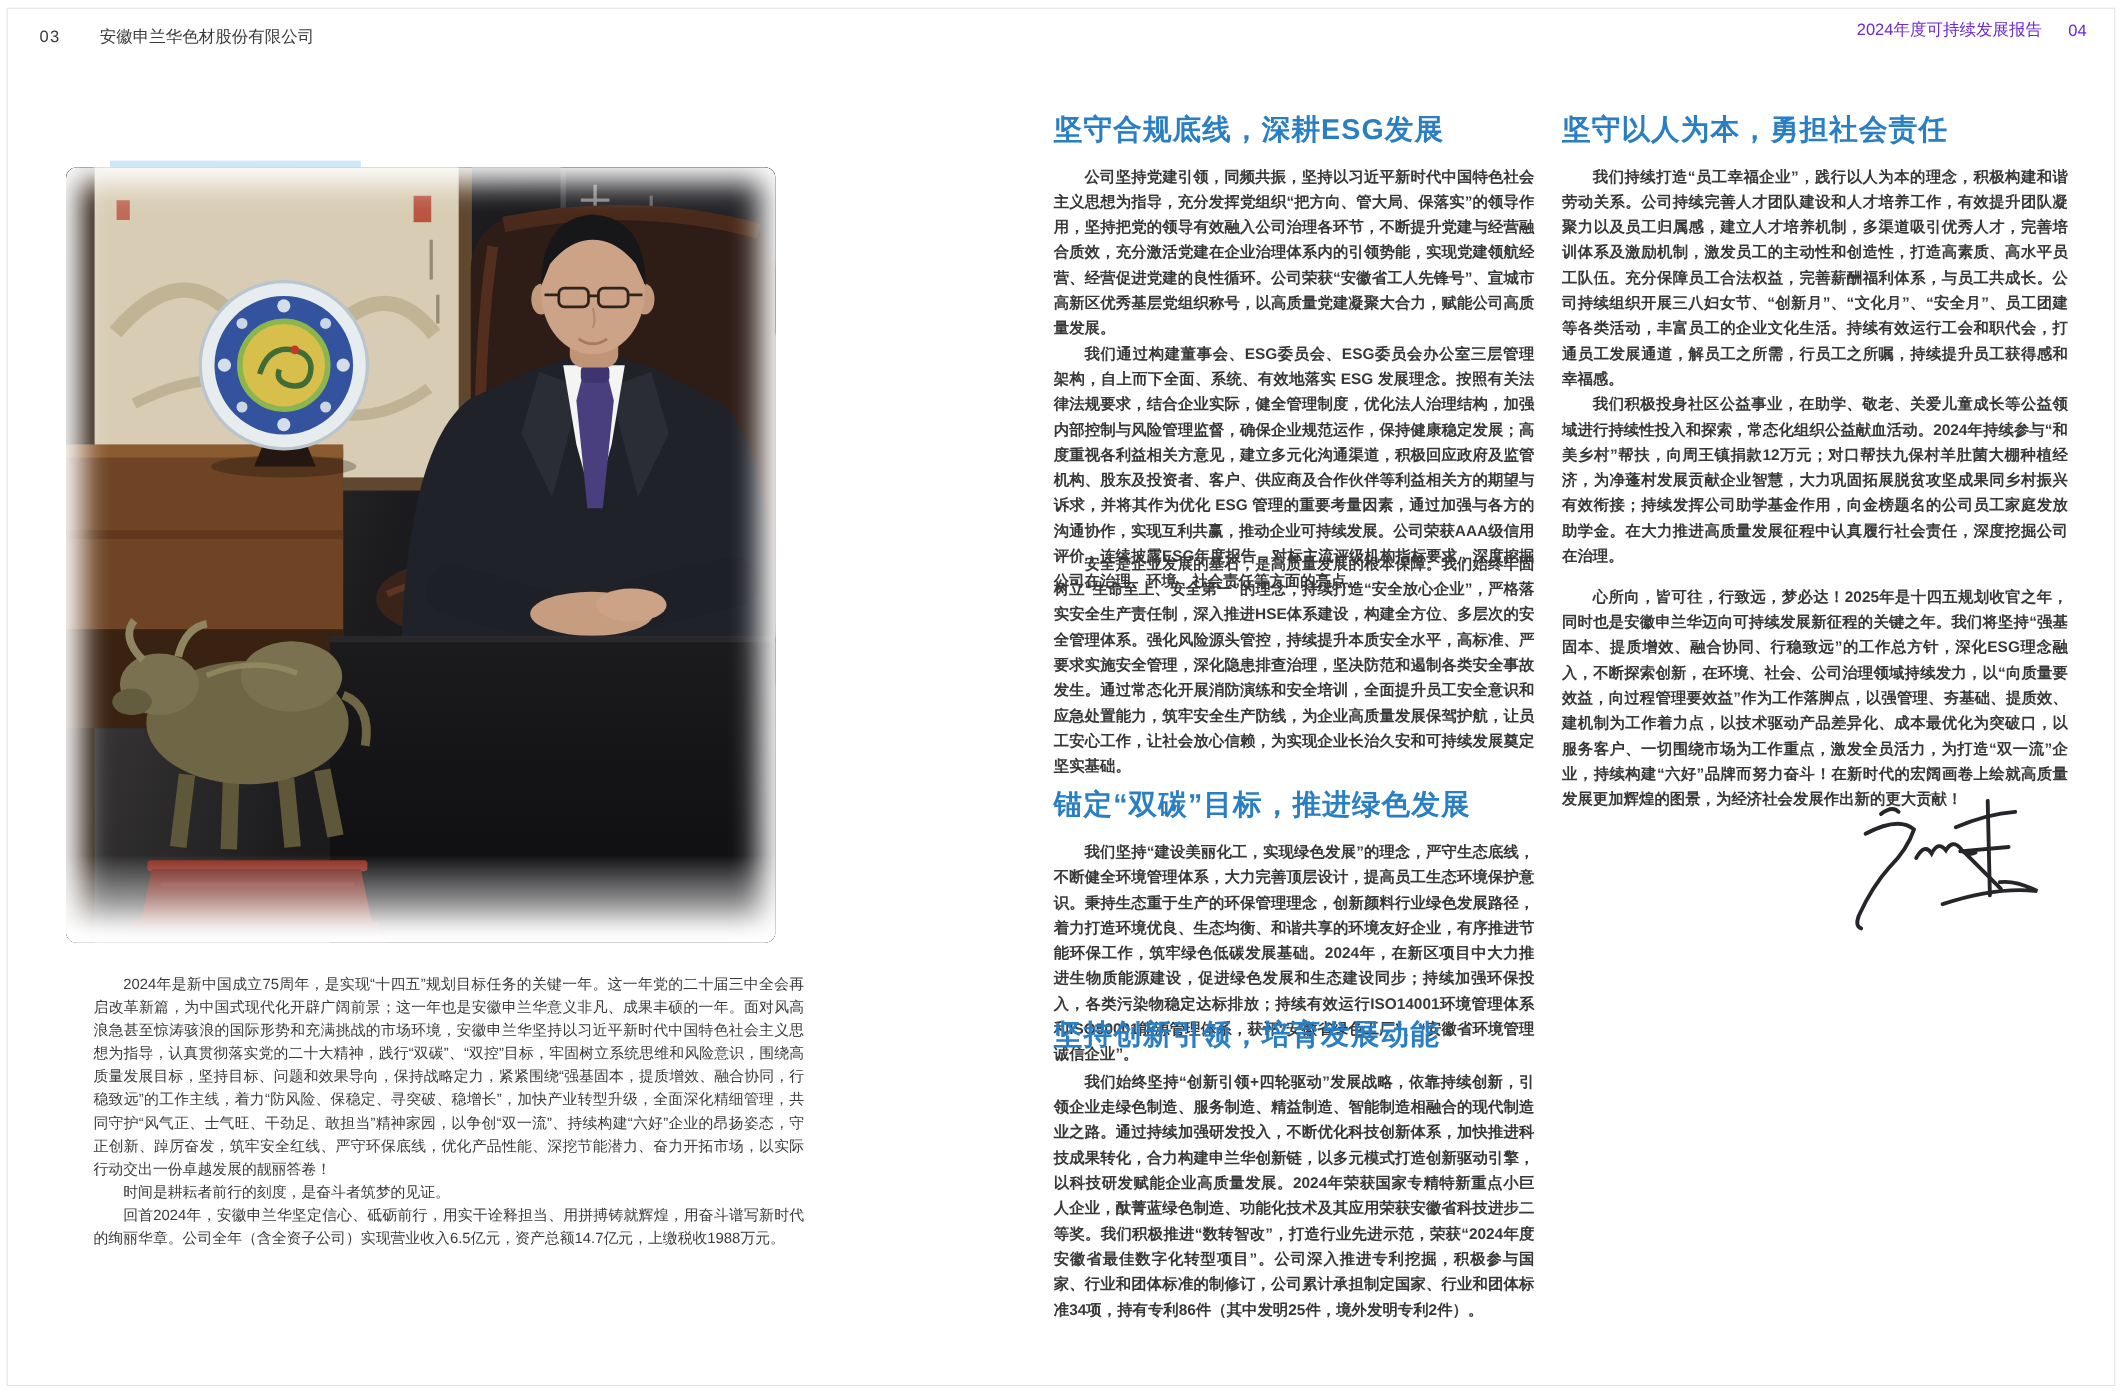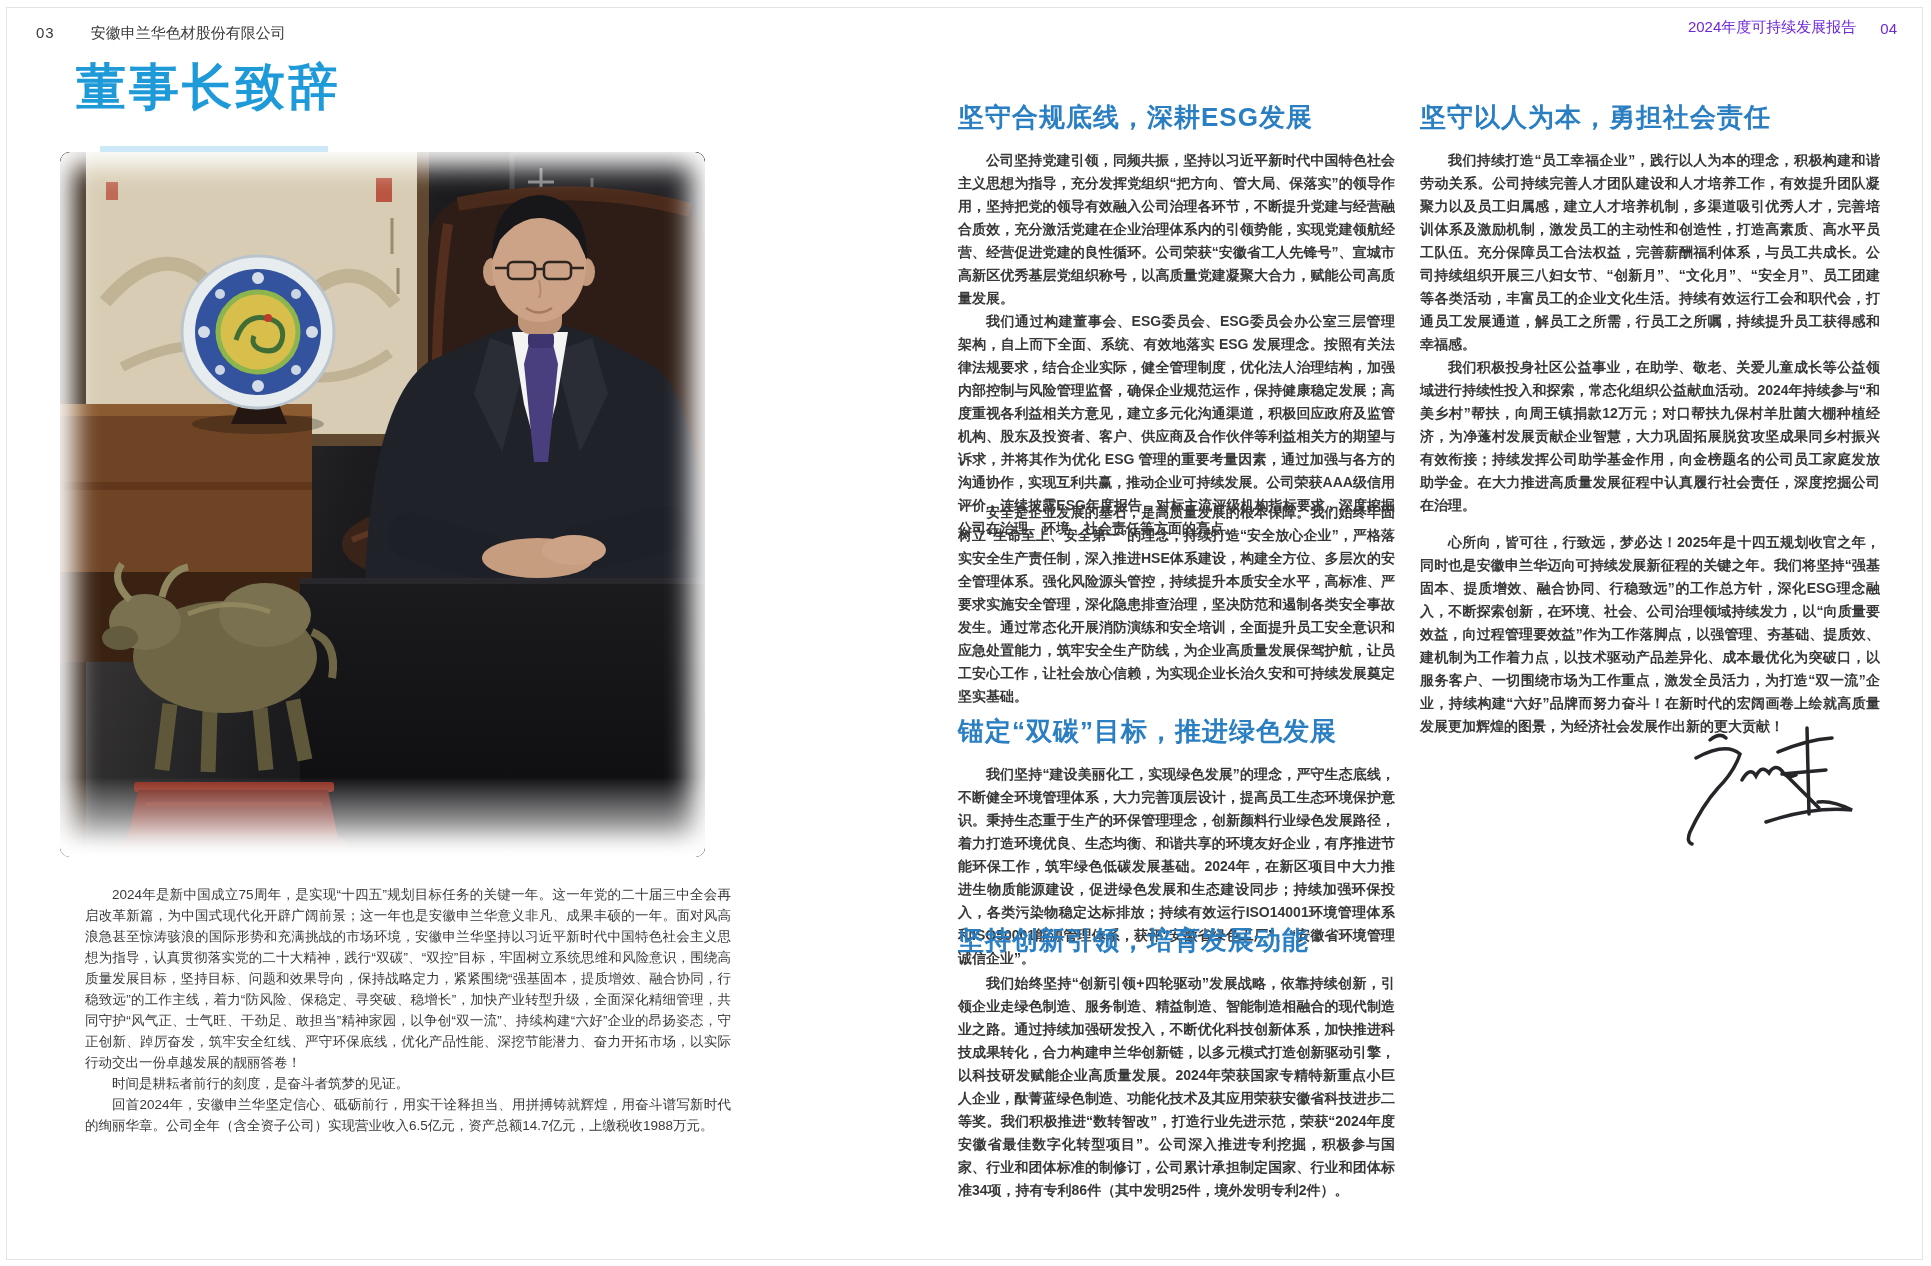--- a/index.html
+++ b/index.html
@@ -44,21 +44,20 @@
     <span class="pn">03</span>
     <span class="co">安徽申兰华色材股份有限公司</span>
   </div>
 
   <div class="hdr-r">
     <span>2024年度可持续发展报告</span>
     <span class="pn">04</span>
   </div>
 
   <div class="title-bar"></div>
-  <div class="main-title">董事长致辞</div>
 
   <div class="photo">
     <svg width="645" height="705" viewBox="0 0 645 705">
       <defs>
         <linearGradient id="wall" x1="0" y1="0" x2="1" y2="0.35">
           <stop offset="0" stop-color="#4d4946"></stop>
             <stop offset="0.55" stop-color="#1c1c1f"></stop>
             <stop offset="1" stop-color="#101013"></stop>
         </linearGradient>
         <linearGradient id="desk" x1="0" y1="0" x2="0" y2="1">

